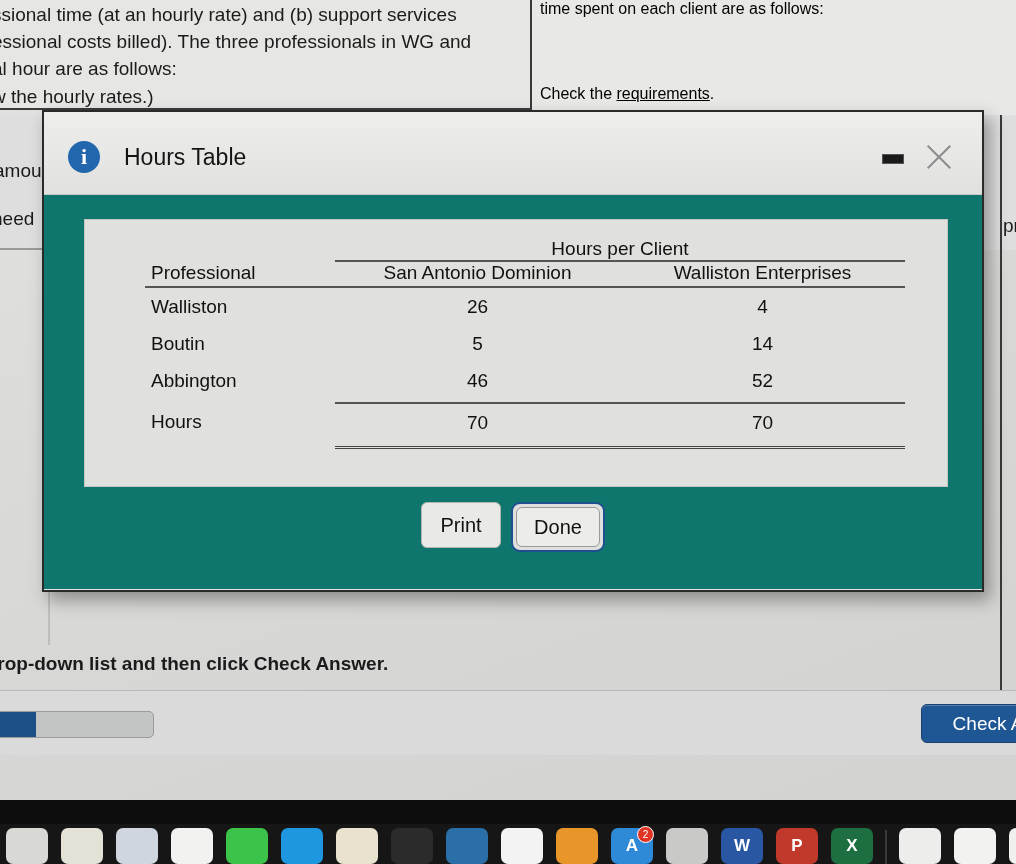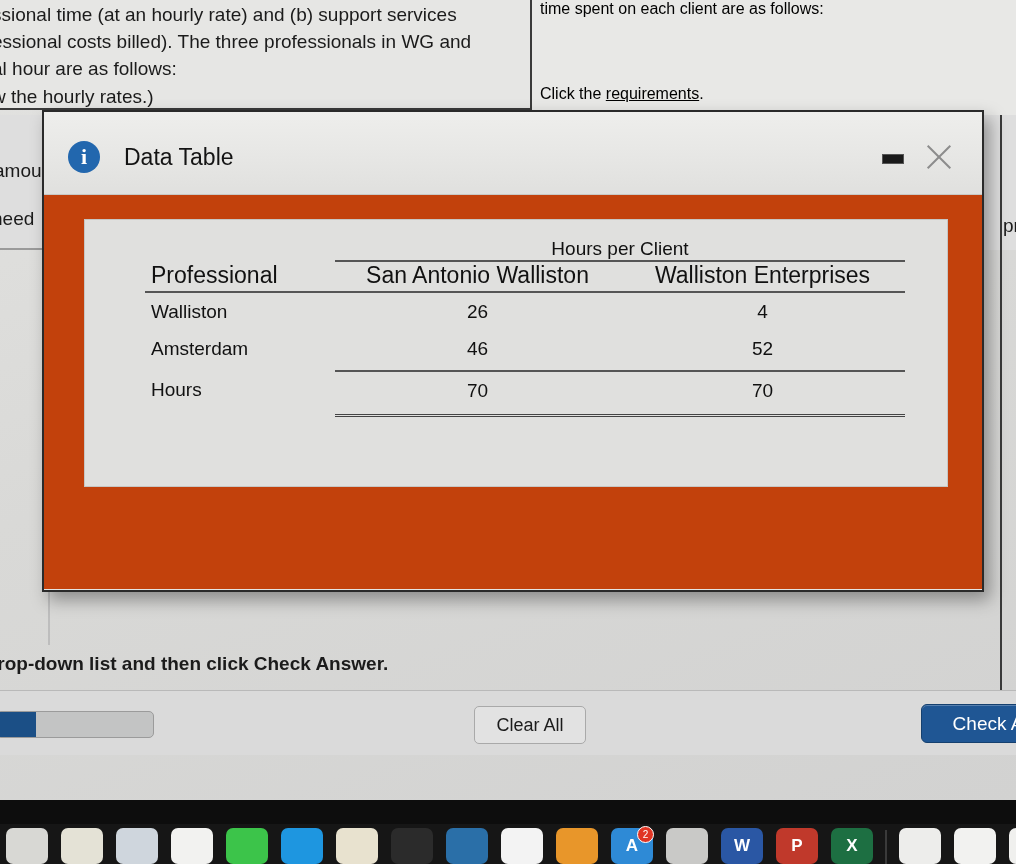--- a/index.html
+++ b/index.html
@@ -241,21 +241,21 @@
     left: 1px; top: 16px;
     width: 32px; height: 2px;
     background: #8c8c8c;
   }
   .btn-close:before { transform: rotate(45deg); }
   .btn-close:after  { transform: rotate(-45deg); }
 
   .dialog-body {
     position: relative;
     height: 394px;
-    background: #c2410c;
+    background: #0f766e;
   }
 
   .table-panel {
     position: absolute;
     left: 40px; top: 24px;
     width: 862px; height: 266px;
     border: 1px solid #c6c6c4;
     background: #e0e0de;
   }
 
@@ -283,21 +283,21 @@
   .span-rule td {
     padding: 0;
   }
   .rule-span {
     height: 2px;
     background: #555;
     margin: 0;
   }
   .sub-head th {
     font-weight: bold;
-    font-size: 23px;
+    font-size: 19px;
     padding-bottom: 4px;
     white-space: nowrap;
   }
   .sub-head th.h-prof { text-align: left; padding-left: 6px; }
   .sub-head th.h-val  { text-align: center; }
 
   .head-rule td {
     border-bottom: 2px solid #555;
     height: 2px;
   }
@@ -426,50 +426,49 @@
   <div class="bg-left-col">
     <div class="bg-text bg-line-1">ssional time (at an hourly rate) and (b) support services</div>
     <div class="bg-text bg-line-2">essional costs billed). The three professionals in WG and</div>
     <div class="bg-text bg-line-3">al hour are as follows:</div>
     <div class="bg-text bg-line-4">w the hourly rates.)</div>
   </div>
 
   <div class="bg-right-col">
     <div class="r-line-1">time spent on each client are as follows:</div>
     <div class="r-line-3">
-      <span>Click the </span><span class="req-link">requirements</span><span>.</span>
+      <span>Check the </span><span class="req-link">requirements</span><span>.</span>
     </div>
   </div>
 
   <div class="bg-mid-strip"></div>
   <div class="panel-left-edge"></div>
   <div class="bg-hline" style="left:0; top:248px; width:48px;"></div>
 
   <span class="frag frag-amount">amou</span>
   <span class="frag frag-needed">need</span>
   <span class="frag frag-pr">pr</span>
   <div class="bg-vline" style="left:1000px; top:115px; height:640px;"></div>
   <div class="bg-vline" style="left:48px; top:250px; height:395px; background:#bdbdbd;"></div>
 
   <div class="instruction">lrop-down list and then click Check Answer.</div>
   <div class="toolbar-divider"></div>
   <div class="toolbar">
     <div class="progress-wrap">
       <div class="progress-fill" id="progress-fill" style="width: 25%;"></div>
     </div>
-    <div class="btn-clear">Clear All</div>
     <div class="btn-check">Check A</div>
   </div>
 </div>
 
 <div class="dialog">
 
   <div class="dialog-titlebar">
     <div class="info-icon">i</div>
-    <div class="dialog-title">Data Table</div>
+    <div class="dialog-title">Hours Table</div>
     <div class="btn-min">
         <i></i>
       </div>
     <div class="btn-close"></div>
   </div>
 
   <div class="dialog-body">
     <div class="table-panel">
       <table class="data-table">
         <colgroup>
@@ -483,36 +482,41 @@
             <td class="span-head" colspan="2">Hours per Client</td>
           </tr>
           <tr class="span-rule">
             <td></td>
             <td colspan="2">
                 <div class="rule-span"></div>
               </td>
           </tr>
           <tr class="sub-head">
             <th class="h-prof">Professional</th>
-            <th class="h-val">San Antonio Walliston</th>
+            <th class="h-val">San Antonio Dominion</th>
             <th class="h-val">Walliston Enterprises</th>
           </tr>
           <tr class="head-rule">
             <td></td>
               <td></td>
               <td></td>
           </tr>
 
           <tr class="data-row">
             <td class="name">Walliston</td>
             <td class="num">26</td>
             <td class="num">4</td>
           </tr>
           <tr class="data-row">
-            <td class="name">Amsterdam</td>
+            <td class="name">Boutin</td>
+            <td class="num">5</td>
+            <td class="num">14</td>
+          </tr>
+          <tr class="data-row">
+            <td class="name">Abbington</td>
             <td class="num">46</td>
             <td class="num">52</td>
           </tr>
           <tr class="subtotal-rule">
             <td></td>
             <td class="num-rule"></td>
             <td class="num-rule"></td>
           </tr>
 
           <tr class="data-row">
@@ -522,20 +526,26 @@
           </tr>
           <tr class="total-rule">
             <td></td>
             <td class="num-rule"></td>
             <td class="num-rule"></td>
           </tr>
         </tbody>
       </table>
     </div>
 
+    <div class="dialog-buttons">
+      <div class="btn-print">Print</div>
+      <div class="btn-done-wrap">
+        <div class="btn-done">Done</div>
+      </div>
+    </div>
   </div>
 </div>
 
 <div class="dock">
   <div class="dock-strip" id="dock-strip">
       <div class="dock-item">
         <div class="glyph" style="background: rgb(216, 216, 212); color: rgb(51, 51, 51);"></div>
       </div>
       <div class="dock-item">
         <div class="glyph" style="background: rgb(228, 226, 214); color: rgb(51, 51, 51);"></div>

